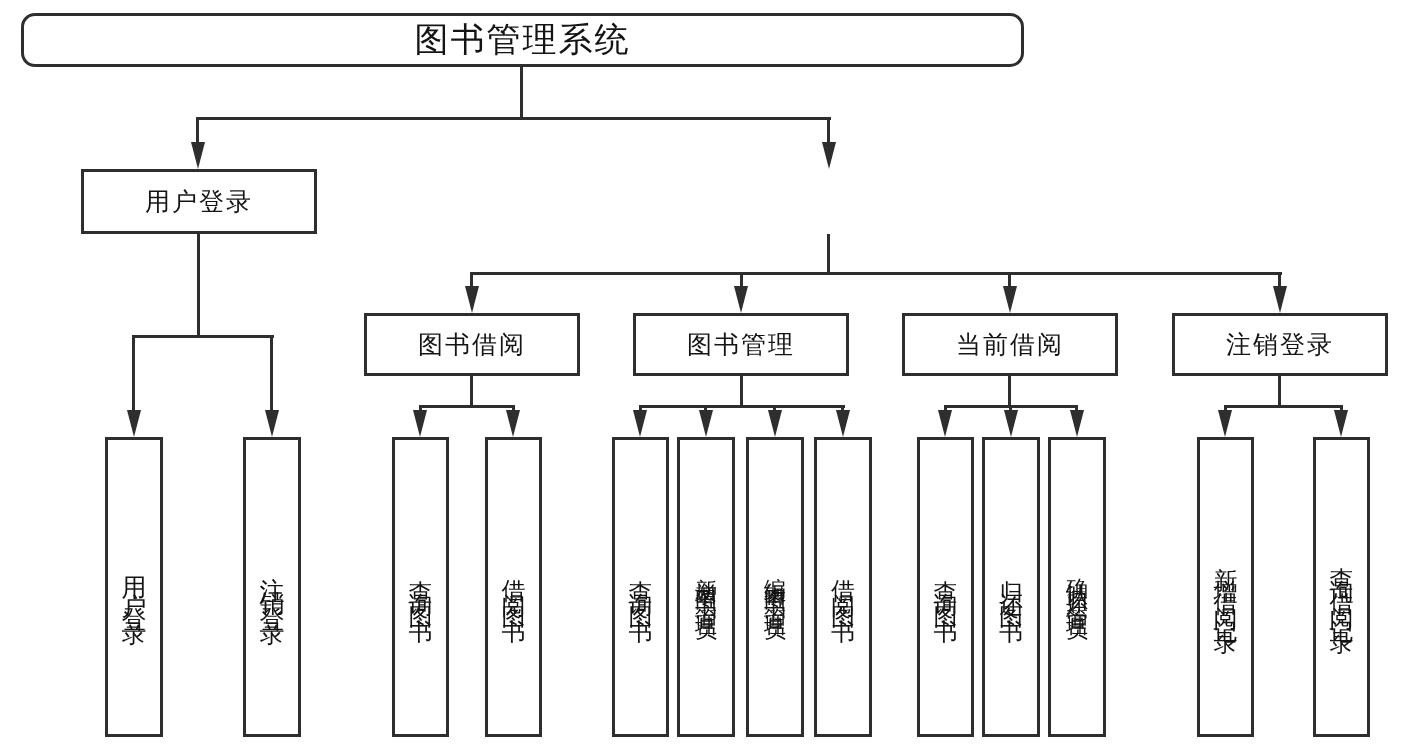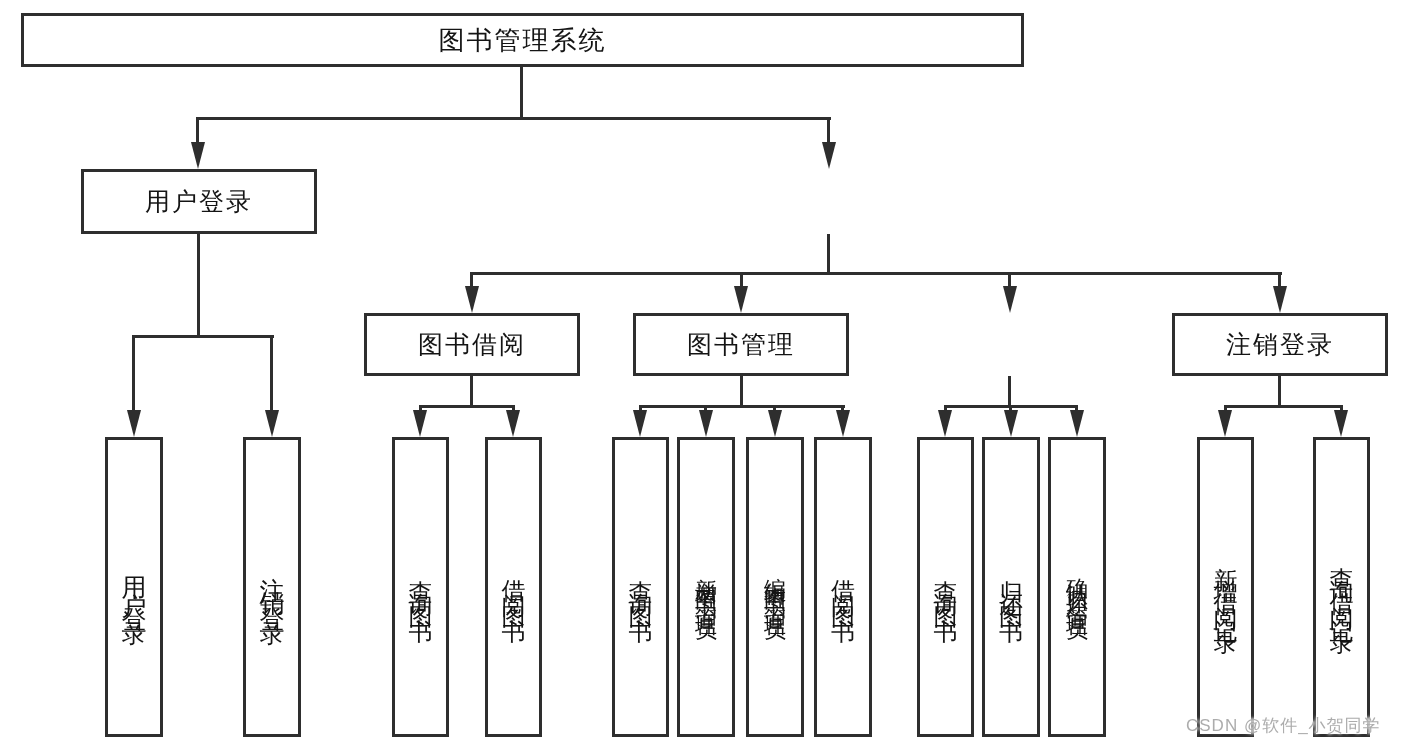--- a/index.html
+++ b/index.html
@@ -12,21 +12,21 @@
   .h{height:3px;}
   
   .ah{position:absolute;width:0;height:0;
       border-left:7px solid transparent;border-right:7px solid transparent;
       border-top:27px solid #2e2e2e;}
 
   
   .box{position:absolute;background:#ffffff;border:3px solid #2e2e2e;box-sizing:border-box;
        display:flex;align-items:center;justify-content:center;color:#141414;}
   .hb{font-size:25px;letter-spacing:2px;white-space:nowrap;}
-  .root{font-size:26px;}
+  .root{font-size:34px;border-radius:14px;}
   .vb span{writing-mode:vertical-rl;text-orientation:mixed;line-height:1;
            font-size:25px;letter-spacing:15px;}
   .vb.mid span{font-size:24px;letter-spacing:13px;}
   .vb.long span{font-size:22px;letter-spacing:6px;}
 
   
   .wm{position:absolute;left:1186px;top:714px;z-index:5;white-space:nowrap;
       font-size:17px;letter-spacing:1px;color:rgba(168,168,168,0.95);
       text-shadow:0 0 3px #fff,0 0 3px #fff,0 0 5px #fff;}
 </style>
@@ -101,20 +101,23 @@
   <div class="box hb" style="left:81px;top:169px;width:236px;height:65px">
     <span>用户登录</span>
   </div>
 
   <div class="box hb" style="left:364px;top:313px;width:216px;height:63px">
     <span>图书借阅</span>
   </div>
   <div class="box hb" style="left:633px;top:313px;width:216px;height:63px">
     <span>图书管理</span>
   </div>
+  <div class="box hb" style="left:902px;top:313px;width:216px;height:63px">
+    <span>当前借阅</span>
+  </div>
   <div class="box hb" style="left:1172px;top:313px;width:216px;height:63px">
     <span>注销登录</span>
   </div>
 
   <div class="box vb" style="left:105px;top:437px;width:58px;height:300px">
     <span>用户登录</span>
   </div>
   <div class="box vb" style="left:243px;top:437px;width:58px;height:300px">
     <span>注销登录</span>
   </div>
@@ -149,15 +152,14 @@
     <span>确认归还（管理员）</span>
   </div>
 
   <div class="box vb mid" style="left:1197px;top:437px;width:57px;height:300px">
     <span>新增借阅记录</span>
   </div>
   <div class="box vb mid" style="left:1313px;top:437px;width:57px;height:300px">
     <span>查询借阅记录</span>
   </div>
 
-  <span class="wm">CSDN @软件_小贺同学</span>
 
 </div>
 
 </body></html>

